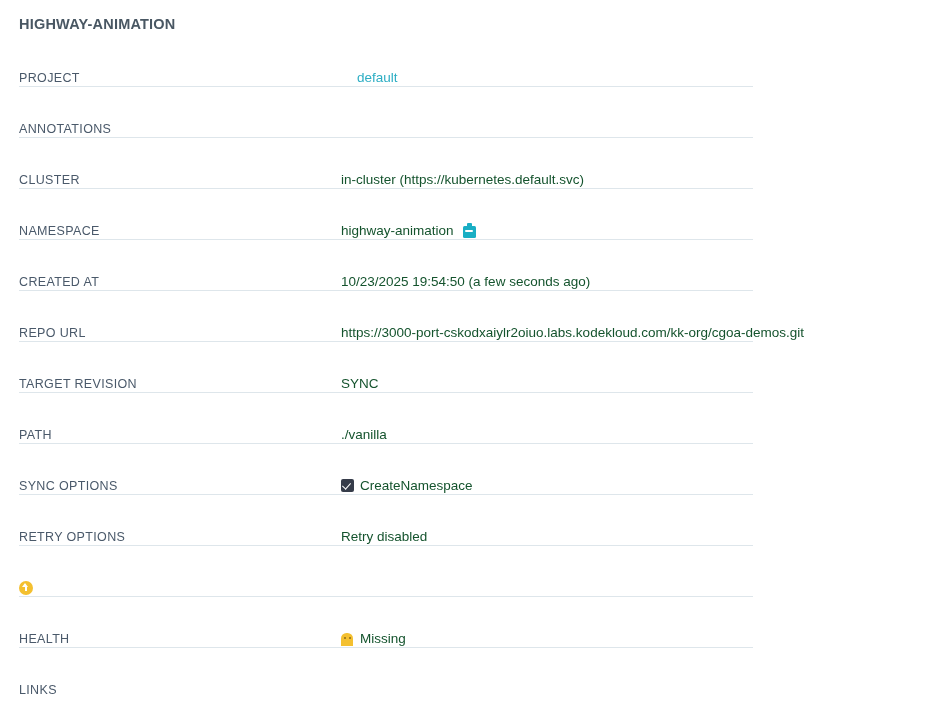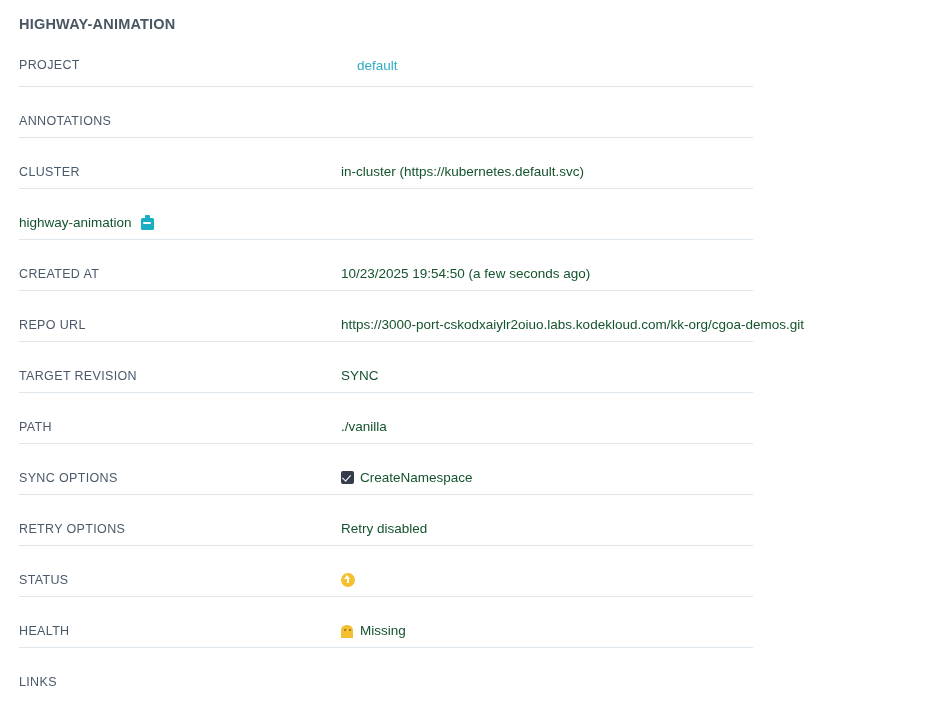--- a/index.html
+++ b/index.html
@@ -35,21 +35,21 @@
     height: 36px;
     box-sizing: border-box;
   }
 
   .rows {
     display: block;
   }
 
   .row {
     display: flex;
-    align-items: center;
+    align-items: flex-end;
     height: 51px;
     box-sizing: border-box;
     border-top: 1px solid #dee6eb;
     padding-top: 17px;
   }
   .row.first-row {
     border-top: none;
     height: 50px;
     padding-top: 8px;
   }
@@ -237,20 +237,21 @@
     </div>
 
     <div class="row">
       <div class="row-label">CLUSTER</div>
       <div class="row-value">
         <span class="value-text">in-cluster (https://kubernetes.default.svc)</span>
       </div>
     </div>
 
     <div class="row">
+      <div class="row-label">NAMESPACE</div>
       <div class="row-value">
         <span class="value-text">highway-animation</span>
         <span class="copy-icon">
           <span class="clip-top"></span>
           <span class="clip-body"></span>
           <span class="clip-line"></span>
         </span>
       </div>
     </div>
 
@@ -293,21 +294,20 @@
     </div>
 
     <div class="row">
       <div class="row-label">RETRY OPTIONS</div>
       <div class="row-value">
         <span class="value-text">Retry disabled</span>
       </div>
     </div>
 
     <div class="row">
-      <div class="row-label">STATUS</div>
       <div class="row-value">
         <span class="sync-icon">
           <span class="arrow-head"></span>
           <span class="arrow-stem"></span>
         </span>
       </div>
     </div>
 
     <div class="row">
       <div class="row-label">HEALTH</div>

